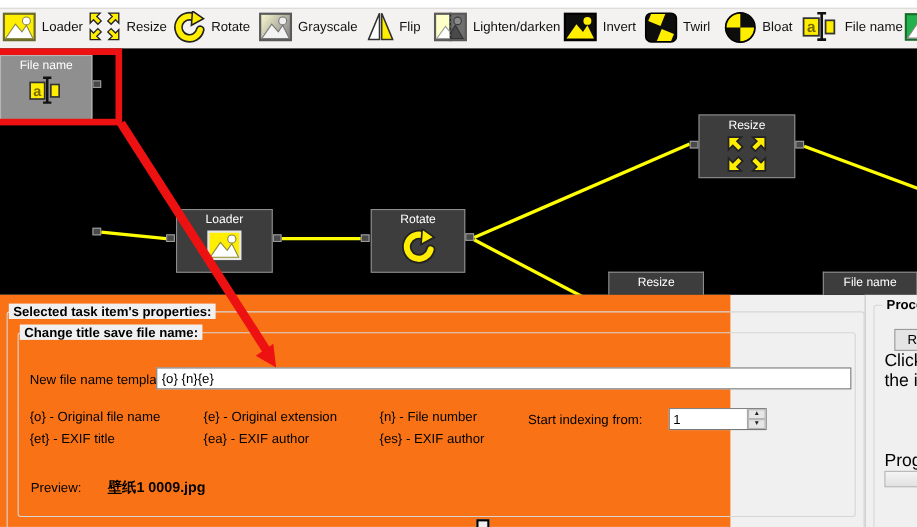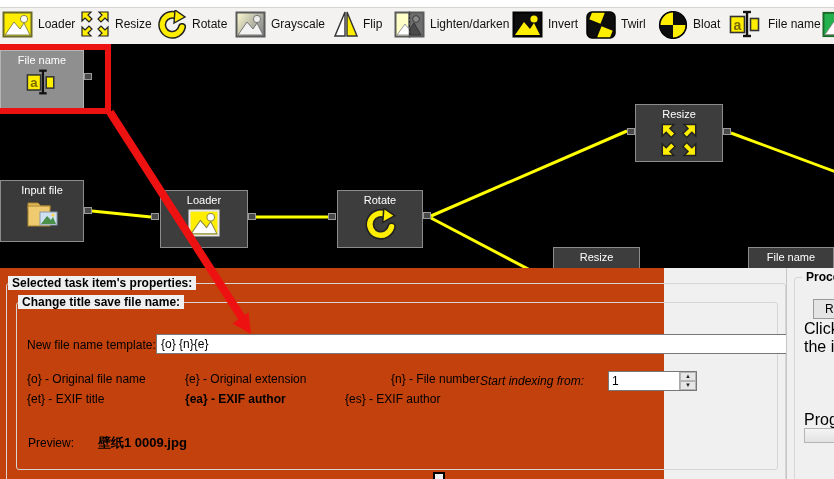--- a/index.html
+++ b/index.html
@@ -19,21 +19,21 @@
   .canvas{position:absolute;top:44px;left:0;width:834px;height:224px;background:#000;}
   .node{position:absolute;background:#3d3d3d;border:1px solid #8c8c8c;box-sizing:border-box;}
   .node .nlabel{font-size:11px;color:#fff;text-align:center;padding-top:3px;white-space:nowrap;}
   .node .nicon{display:flex;justify-content:center;align-items:center;margin-top:2px;}
   .node.selected{background:#8f8f8f;border-color:#b5b5b5;}
   .conn{position:absolute;width:8px;height:7px;background:#4a4a4a;border:1px solid #9a9a9a;box-sizing:border-box;}
   .wires{position:absolute;top:0;left:0;pointer-events:none;}
   
   .overlay{position:absolute;top:0;left:0;z-index:60;pointer-events:none;}
   
-  .panel{position:absolute;top:268px;left:0;width:664px;height:211px;background:#c2410c;}
+  .panel{position:absolute;top:268px;left:0;width:664px;height:211px;background:#f97316;}
   .groupbox{position:absolute;border:1px solid #d7d6d4;border-radius:3px;box-sizing:border-box;}
   .grouplabel{position:absolute;font-size:12px;font-weight:bold;color:#000;background:#f0f0f0;padding:0 4px;white-space:nowrap;z-index:2;}
   .plabel{position:absolute;font-size:12px;color:#000;white-space:nowrap;}
   .token{position:absolute;font-size:12px;color:#000;white-space:nowrap;}
   .textinput{position:absolute;height:20px;border:1px solid #777;background:#fff;font-family:"Liberation Sans","DejaVu Sans",sans-serif;font-size:12px;padding:0 4px;box-sizing:border-box;}
   .spinner{position:absolute;left:608px;top:103px;width:89px;height:20px;border:1px solid #777;background:#fff;box-sizing:border-box;display:flex;}
   .spinner input{flex:1;border:0;outline:none;font-size:12px;padding:0 3px;font-family:"Liberation Sans","DejaVu Sans",sans-serif;min-width:0;}
   .spinbtns{width:16px;display:flex;flex-direction:column;border-left:1px solid #aaa;}
   .spinbtn{flex:1;background:#e6e6e6;border:1px solid #b5b5b5;font-size:6px;line-height:7px;text-align:center;color:#222;cursor:default;box-sizing:border-box;}
   .previewval{position:absolute;font-size:13px;font-weight:bold;color:#000;white-space:nowrap;}
@@ -193,32 +193,20 @@
         <text x="8.5" y="19.5" font-size="14" font-weight="bold" fill="#7a6a00" text-anchor="middle" font-family="Liberation Sans, sans-serif">a</text>
         <rect x="21.5" y="8.5" width="8" height="12" fill="#ffee00" stroke="#333" stroke-width="1.6"></rect>
         <line x1="18" y1="2" x2="18" y2="26" stroke="#111" stroke-width="2.4"></line>
         <line x1="14" y1="2" x2="22" y2="2" stroke="#111" stroke-width="2.4"></line>
         <line x1="14" y1="26" x2="22" y2="26" stroke="#111" stroke-width="2.4"></line>
       </svg>
     </div>
   </div>
   <div class="conn" style="left:84px;top:29px;"></div>
 
-  <div class="node" style="left:0;top:136px;width:84px;height:62px;background:#3a3a3a;">
-    <div class="nlabel">Input file</div>
-    <div class="nicon">
-      <svg width="36" height="32" viewBox="0 0 36 32">
-        <path d="M4,5 h10 l3,3 h9 v3 h-22 z" fill="#e3b95c" stroke="#a8832f" stroke-width="1"></path>
-        <rect x="4" y="8" width="22" height="20" fill="#efca6e" stroke="#a8832f" stroke-width="1"></rect>
-        <rect x="16" y="14" width="17" height="13" fill="#cfe0f2" stroke="#8899aa" stroke-width="1"></rect>
-        <polygon points="17,26 23,18 27,22 29,19 32,26" fill="#4a8f4a"></polygon>
-        <circle cx="29" cy="17" r="1.6" fill="#ffd34d"></circle>
-      </svg>
-    </div>
-  </div>
   <div class="conn" style="left:84px;top:163px;"></div>
 
   <div class="node" style="left:160px;top:146px;width:88px;height:58px;">
     <div class="nlabel">Loader</div>
     <div class="nicon">
       <svg width="36" height="30" viewBox="0 0 31 29">
         <rect x="1.5" y="2.5" width="28" height="24" fill="#ffee00" stroke="#e8e8e8" stroke-width="2"></rect>
         <polygon points="3,25 12,12 18,19 22,13 28,25" fill="#fff" stroke="#8a8a4a" stroke-width="1"></polygon>
         <circle cx="22" cy="9" r="3.6" fill="#fff" stroke="#8a8a4a" stroke-width="1"></circle>
       </svg>
@@ -266,30 +254,30 @@
 </div>
 
 <div class="panel">
   <div class="groupbox" style="left:6px;top:15px;width:780px;height:240px;"></div>
   <div class="grouplabel" style="left:8px;top:8px;">Selected task item's properties:</div>
 
   <div class="groupbox" style="left:16px;top:34px;width:762px;height:168px;"></div>
   <div class="grouplabel" style="left:18px;top:27px;">Change title save file name:</div>
 
   <div class="plabel" style="left:27px;top:70px;">New file name template:</div>
-  <input class="textinput" style="left: 156px; top: 66px; width: 632px;" value="{o} {n}{e}">
+  <input class="textinput" style="left: 142px; top: 66px; width: 632px;" value="{o} {n}{e}">
 
   <div class="token" style="left:27px;top:104px;text-align:center;">{o} - Original file name</div>
   <div class="token" style="left:185px;top:104px;">{e} - Original extension</div>
-  <div class="token" style="left:345px;top:104px;margin-left:46px;">{n} - File number</div>
+  <div class="token" style="left:345px;top:104px;">{n} - File number</div>
   <div class="token" style="left:27px;top:124px;">{et} - EXIF title</div>
-  <div class="token" style="left:185px;top:124px;font-weight:bold;">{ea} - EXIF author</div>
+  <div class="token" style="left:185px;top:124px;">{ea} - EXIF author</div>
   <div class="token" style="left:345px;top:124px;">{es} - EXIF author</div>
 
-  <div class="plabel" style="left:480px;top:106px;font-style:italic;">Start indexing from:</div>
+  <div class="plabel" style="left:480px;top:106px;">Start indexing from:</div>
   <div class="spinner">
     <input value="1" style="">
     <div class="spinbtns">
       <div class="spinbtn">▲</div>
       <div class="spinbtn">▼</div>
     </div>
   </div>
 
   <div class="plabel" style="left:28px;top:168px;">Preview:</div>
   <div class="previewval" style="left:98px;top:166px;">壁纸1 0009.jpg</div>

